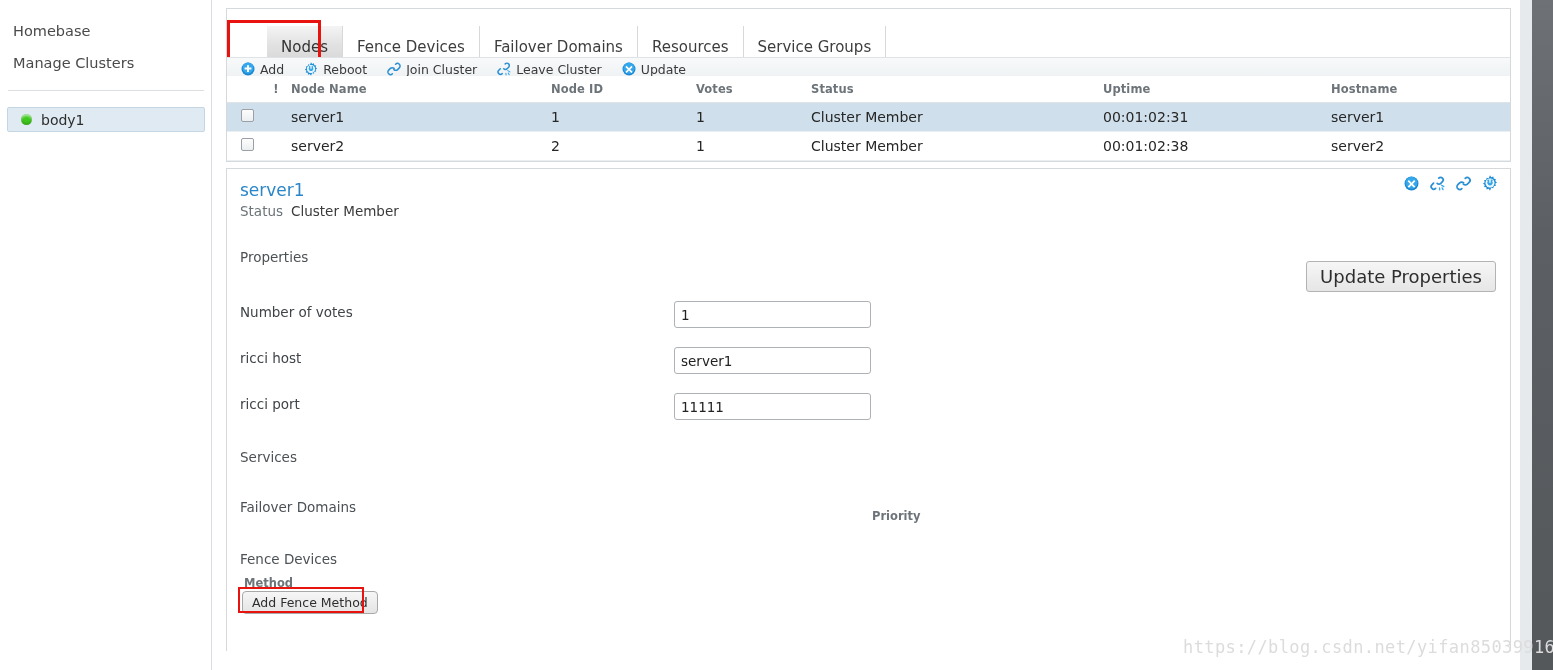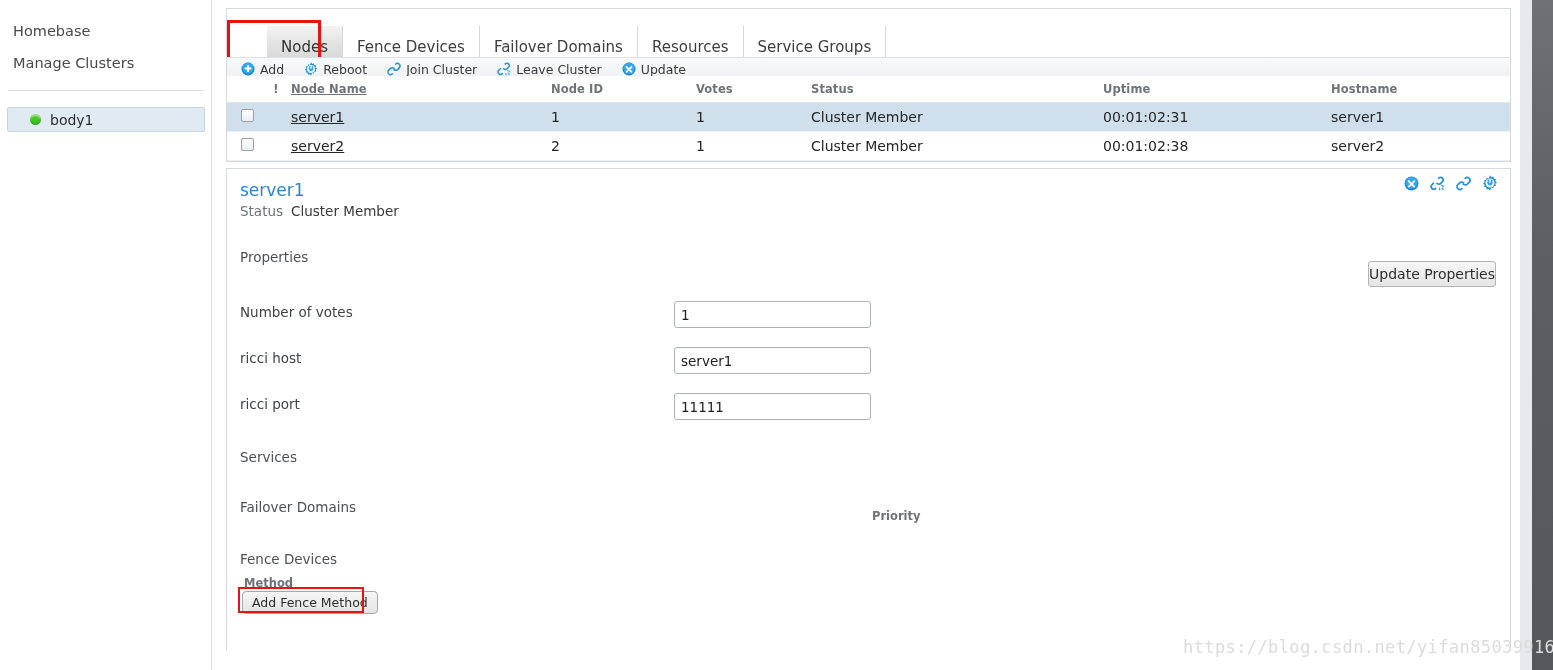--- a/index.html
+++ b/index.html
@@ -39,21 +39,21 @@
     position: absolute; left: 8px; top: 90px;
     width: 196px; height: 1px; background: #dcdfe2;
   }
   #cluster-item {
     position: absolute; left: 7px; top: 107px;
     width: 198px; height: 25px;
     background: #dfeaf2;
     border: 1px solid #c4d6e4;
     border-radius: 2px;
     display: flex; align-items: center;
-    padding-left: 22px;
+    padding-left: 13px;
     cursor: pointer;
   }
   #cluster-dot {
     width: 11px; height: 11px; border-radius: 50%;
     background: #3fc91e;
     box-shadow: inset 0 -2px 3px rgba(0,0,0,.18), inset 0 2px 2px rgba(255,255,255,.55);
     flex: none;
   }
   #cluster-label {
     margin-left: 9px;
@@ -155,21 +155,21 @@
   table.nodes td {
     padding: 6px 0;
     color: #262626;
     font-size: 14px;
     border-bottom: 1px solid #eceff1;
     white-space: nowrap;
   }
   tr.row-sel td { background: #cfdfeb; }
   .col-chk   { width: 34px; padding-left: 14px !important; }
   .col-bang  { width: 30px; text-align: center !important; }
-  .col-name  { width: 260px; text-decoration: underline; }
+  .col-name  { width: 260px; }
   .col-id    { width: 145px; }
   .col-votes { width: 115px; }
   .col-status{ width: 292px; }
   .col-uptime{ width: 228px; }
   .col-host  { width: auto; }
   .chkbox {
     width: 13px; height: 13px;
     border: 1px solid #9aa0a5;
     background: linear-gradient(to bottom,#fdfdfd,#eceff1);
     border-radius: 2px;
@@ -220,23 +220,23 @@
   #lbl-services   { top: 280px; }
   #lbl-failover   { top: 330px; }
   #lbl-fence      { top: 382px; }
 
   #btn-update {
     position: absolute;
     right: 14px; top: 92px;
     background: linear-gradient(to bottom,#f6f6f6 0%, #e6e6e6 100%);
     border: 1px solid #b3b3b3;
     border-radius: 3px;
-    font-size: 14px;
+    font-size: 18px;
     color: #2e2e2e;
-    padding: 4px 0;
+    padding: 4px 13px;
     cursor: pointer;
     font-family: inherit;
   }
 
   .field-row { position: absolute; left: 13px; width: 700px; }
   #row-votes { top: 132px; }
   #row-host  { top: 178px; }
   #row-port  { top: 224px; }
   .field-label {
     position: absolute; left: 0; top: 3px;

